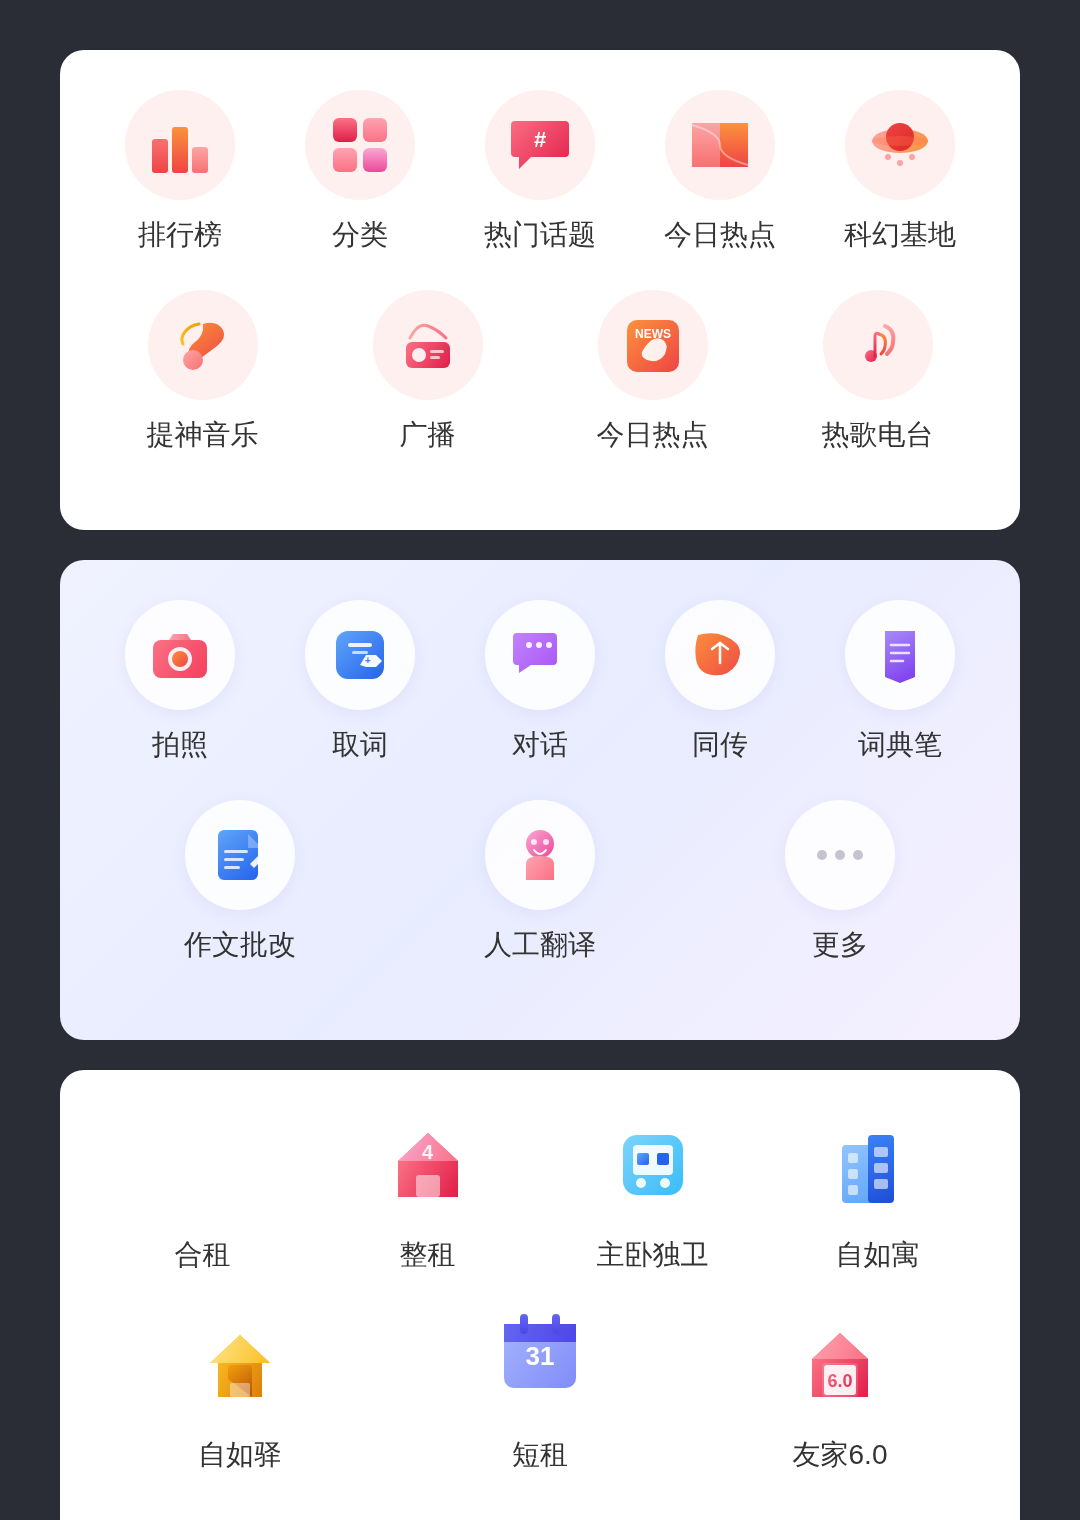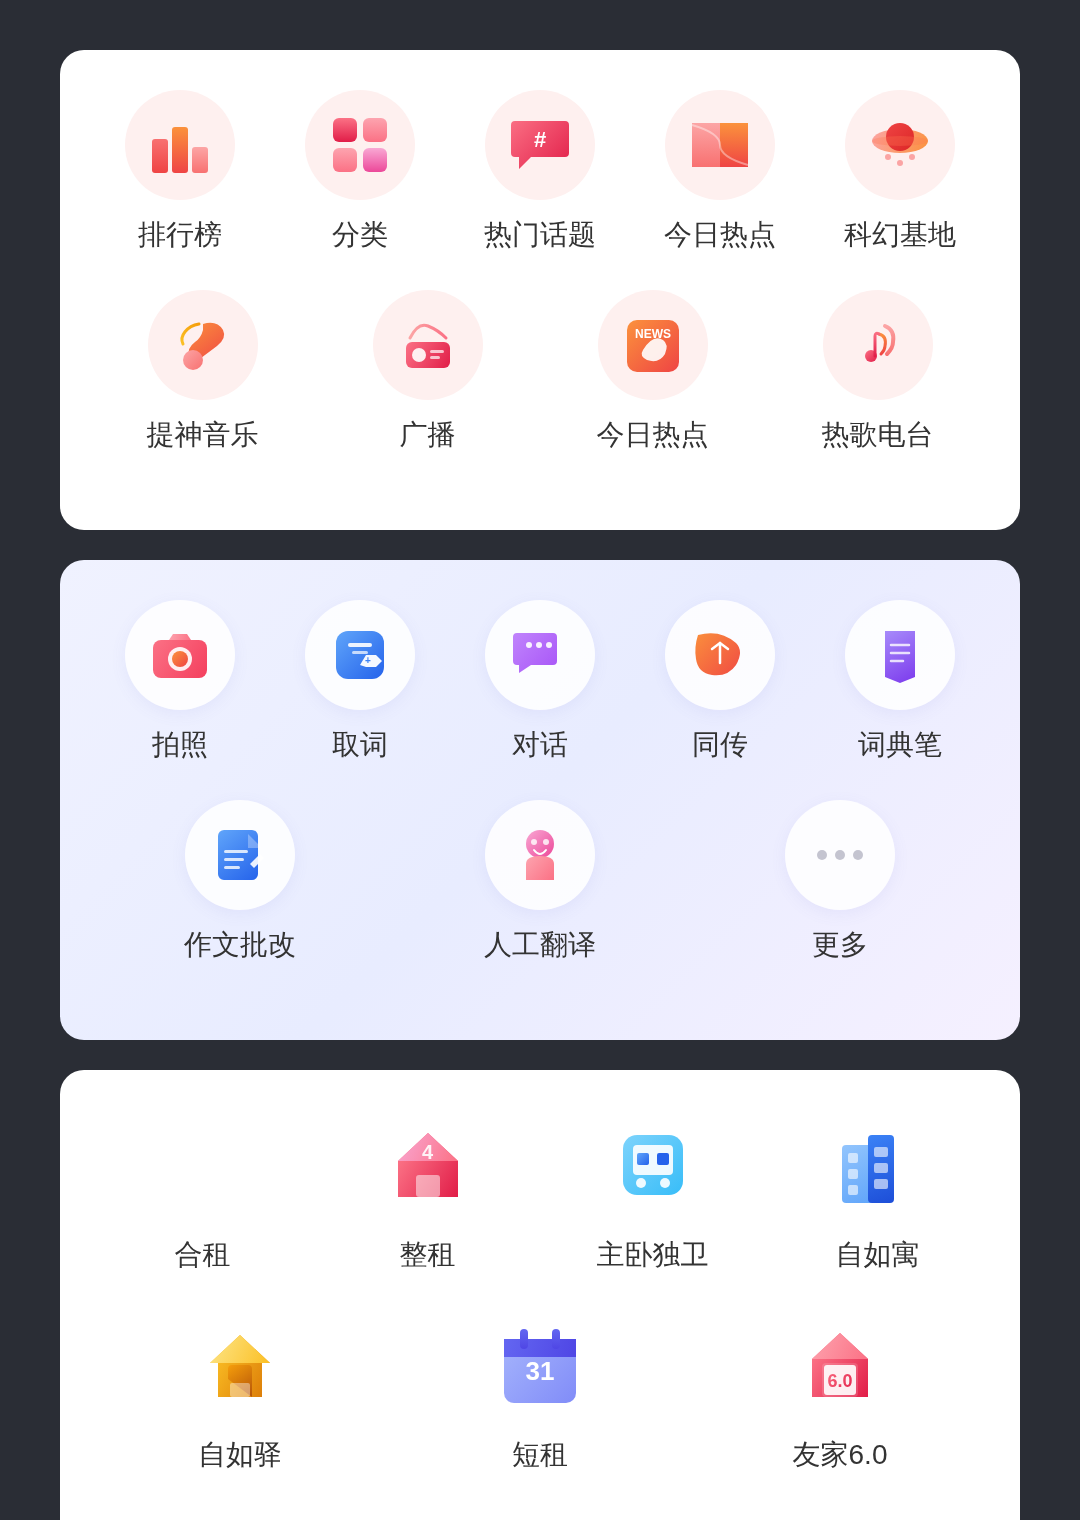--- a/index.html
+++ b/index.html
@@ -582,21 +582,21 @@
               <stop stop-color="#f59e0b"></stop>
               <stop offset="1" stop-color="#b45309"></stop>
             </linearGradient>
           </defs>
         </svg>
       </div>
       <span class="icon-label">自如驿</span>
     </div>
 
     <div class="icon-item-4">
-      <div style="width:110px;height:110px;display:flex;align-items:center;justify-content:center;margin-bottom:16px;">
+      <div style="width:110px;height:110px;display:flex;justify-content:center;margin-bottom:16px;">
         <svg width="76" height="80" viewBox="0 0 76 80" fill="none">
           <rect x="2" y="14" width="72" height="64" rx="10" fill="url(#srt1)"></rect>
           <rect x="2" y="14" width="72" height="18" rx="0" fill="url(#srt2)"></rect>
           <rect x="2" y="14" width="72" height="10" rx="10" fill="url(#srt2)"></rect>
           <rect x="18" y="4" width="8" height="20" rx="4" fill="url(#srt3)"></rect>
           <rect x="50" y="4" width="8" height="20" rx="4" fill="url(#srt3)"></rect>
           <text x="38" y="55" text-anchor="middle" font-size="26" font-weight="800" fill="white">31</text>
           <defs>
             <linearGradient id="srt1" x1="2" y1="14" x2="74" y2="78" gradientUnits="userSpaceOnUse">
               <stop stop-color="#a5b4fc"></stop>

